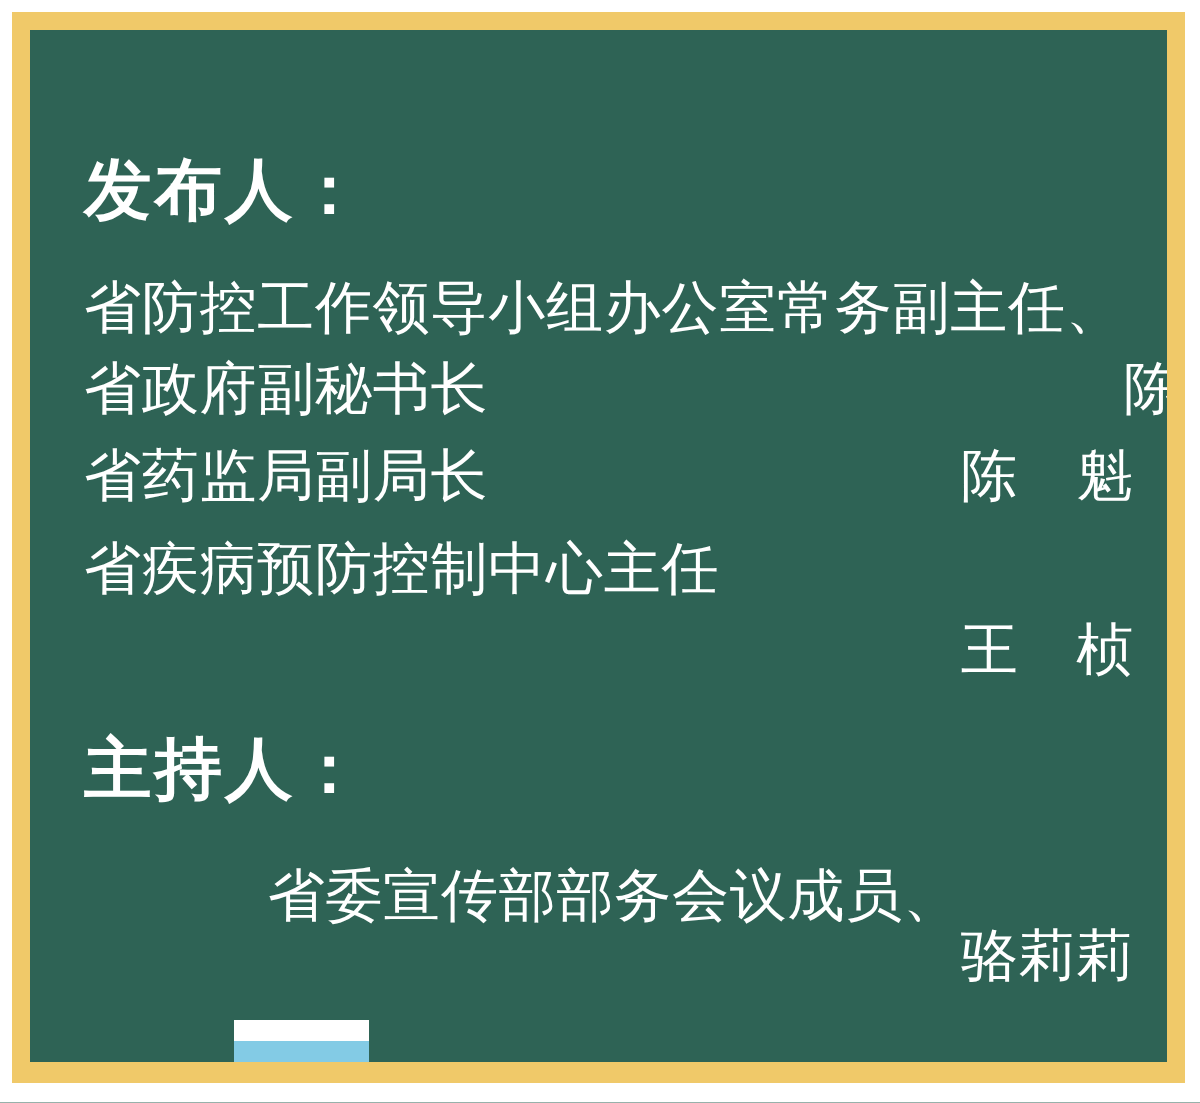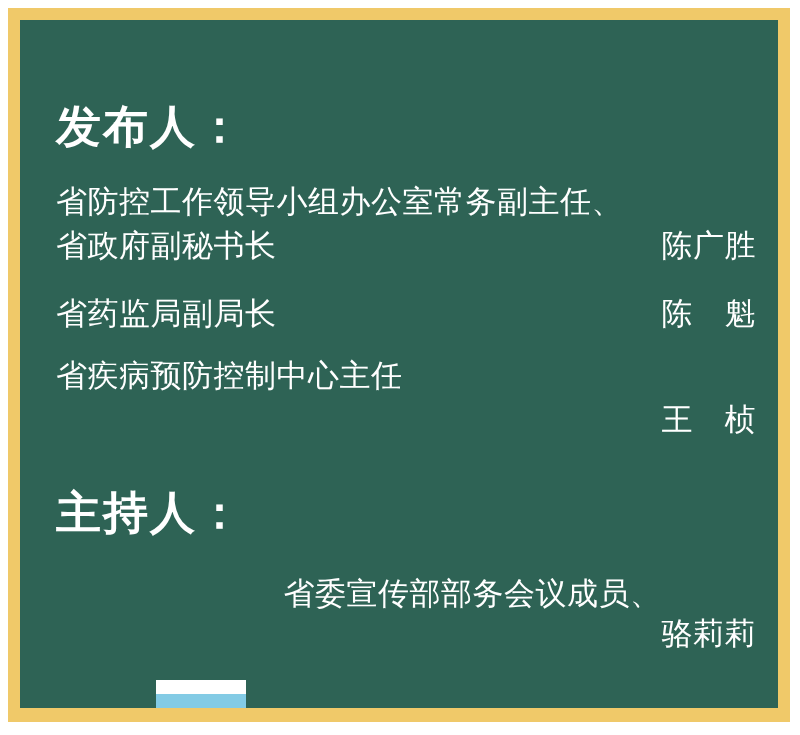--- a/index.html
+++ b/index.html
@@ -52,21 +52,21 @@
 
   
   .entry-row {
     position: absolute;
     left: 36px;
     width: 700px;
     display: flex;
     align-items: baseline;
     justify-content: space-between;
     color: #ffffff;
-    font-size: 31px;
+    font-size: 38px;
     font-weight: normal;
     line-height: 1.42;
     white-space: nowrap;
   }
   .entry-titles {
     display: flex;
     flex-direction: column;
     text-align: left;
   }
   .entry-titles span {

